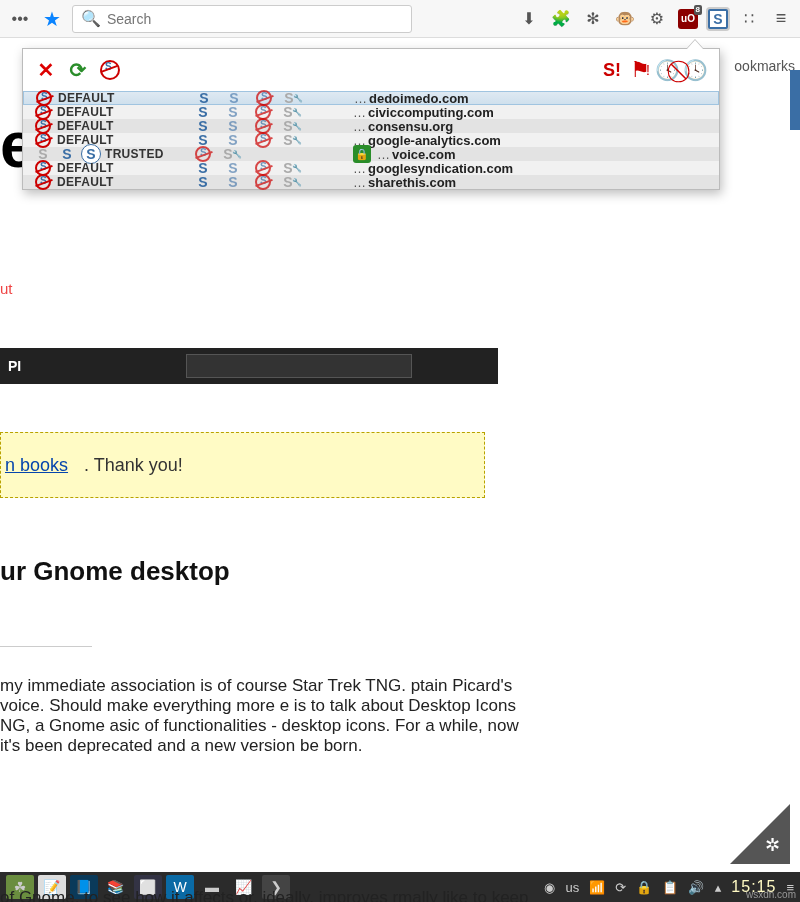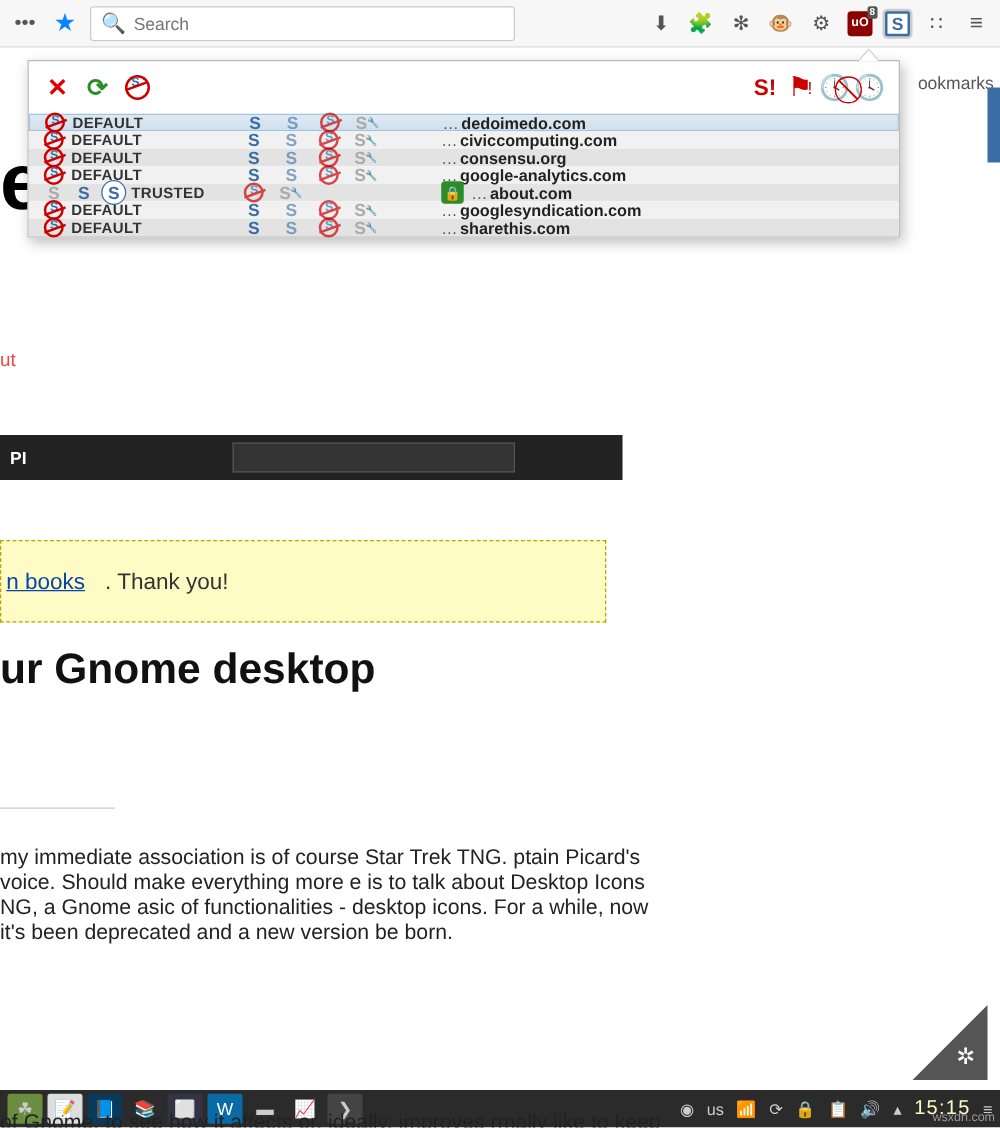--- a/index.html
+++ b/index.html
@@ -57,21 +57,21 @@
 
 
 .page { position: absolute; top: 100px; left: 0; width: 100%; z-index: 1; }
 .page-e { font-size: 64px; font-weight: bold; position: absolute; left: 0; top: 8px; color: #000; }
 .page-ut { position: absolute; left: 0; top: 180px; color: #ef4444; font-size: 15px; }
 .blackbar { position: absolute; top: 248px; left: 0; width: 498px; height: 36px; background: #222; color: #fff; display: flex; align-items: center; padding-left: 8px; font-weight: bold; font-size: 14px; }
 .blackbar .inner { background: #333; height: 24px; width: 226px; margin-left: 165px; border: 1px solid #555; }
 .yellowbox { position: absolute; top: 332px; left: 0; width: 485px; height: 66px; border: 1px dashed #b8a200; background: #fffbc5; display: flex; align-items: center; padding-left: 4px; font-size: 18px; }
 .yellowbox a { color: #0645ad; text-decoration: underline; }
 .yellowbox span.txt { color: #333; margin-left: 16px; }
-.h1 { position: absolute; top: 416px; left: 0; font-size: 34px; font-weight: bold; color: #111; }
+.h1 { position: absolute; top: 456px; left: 0; font-size: 26px; font-weight: bold; color: #111; }
 .hr { position: absolute; top: 546px; left: 0; width: 92px; height: 1px; background: #ccc; }
 .para1 { position: absolute; top: 576px; left: 0; width: 530px; font-size: 17px; color: #222; line-height: 20px; }
 .para2 { position: absolute; top: 782px; left: 0; width: 530px; font-size: 17px; color: #222; line-height: 32px; }
 
 
 .corner { position: absolute; right: 10px; bottom: 38px; width: 0; height: 0; border-bottom: 60px solid #555; border-left: 60px solid transparent; }
 .corner-gear { position: absolute; right: 20px; bottom: 46px; color: #fff; font-size: 18px; z-index: 3; }
 
 
 .sbar { position: absolute; right: 0; top: 70px; width: 10px; height: 60px; background: #3a6ea5; border-radius: 0; }
@@ -235,21 +235,21 @@
         </div>
         <div class="s-icons">
           <span class="si">
             <span class="circ-red" style="opacity:.7"></span>
           </span>
           <span class="si si-gray">S<span style="font-size:8px;">🔧</span></span>
         </div>
         <span class="lock">🔒</span>
         <div class="dom">
           <span class="dom-pre">…</span>
-          <span class="dom-name">about.com</span>
+          <span class="dom-name">voice.com</span>
         </div>
       </div>
       <div class="prow odd">
         <div class="perm-group">
           <span class="si">
             <span class="circ-red"></span>
           </span>
           <span class="perm-label">DEFAULT</span>
         </div>
         <div class="s-icons">

